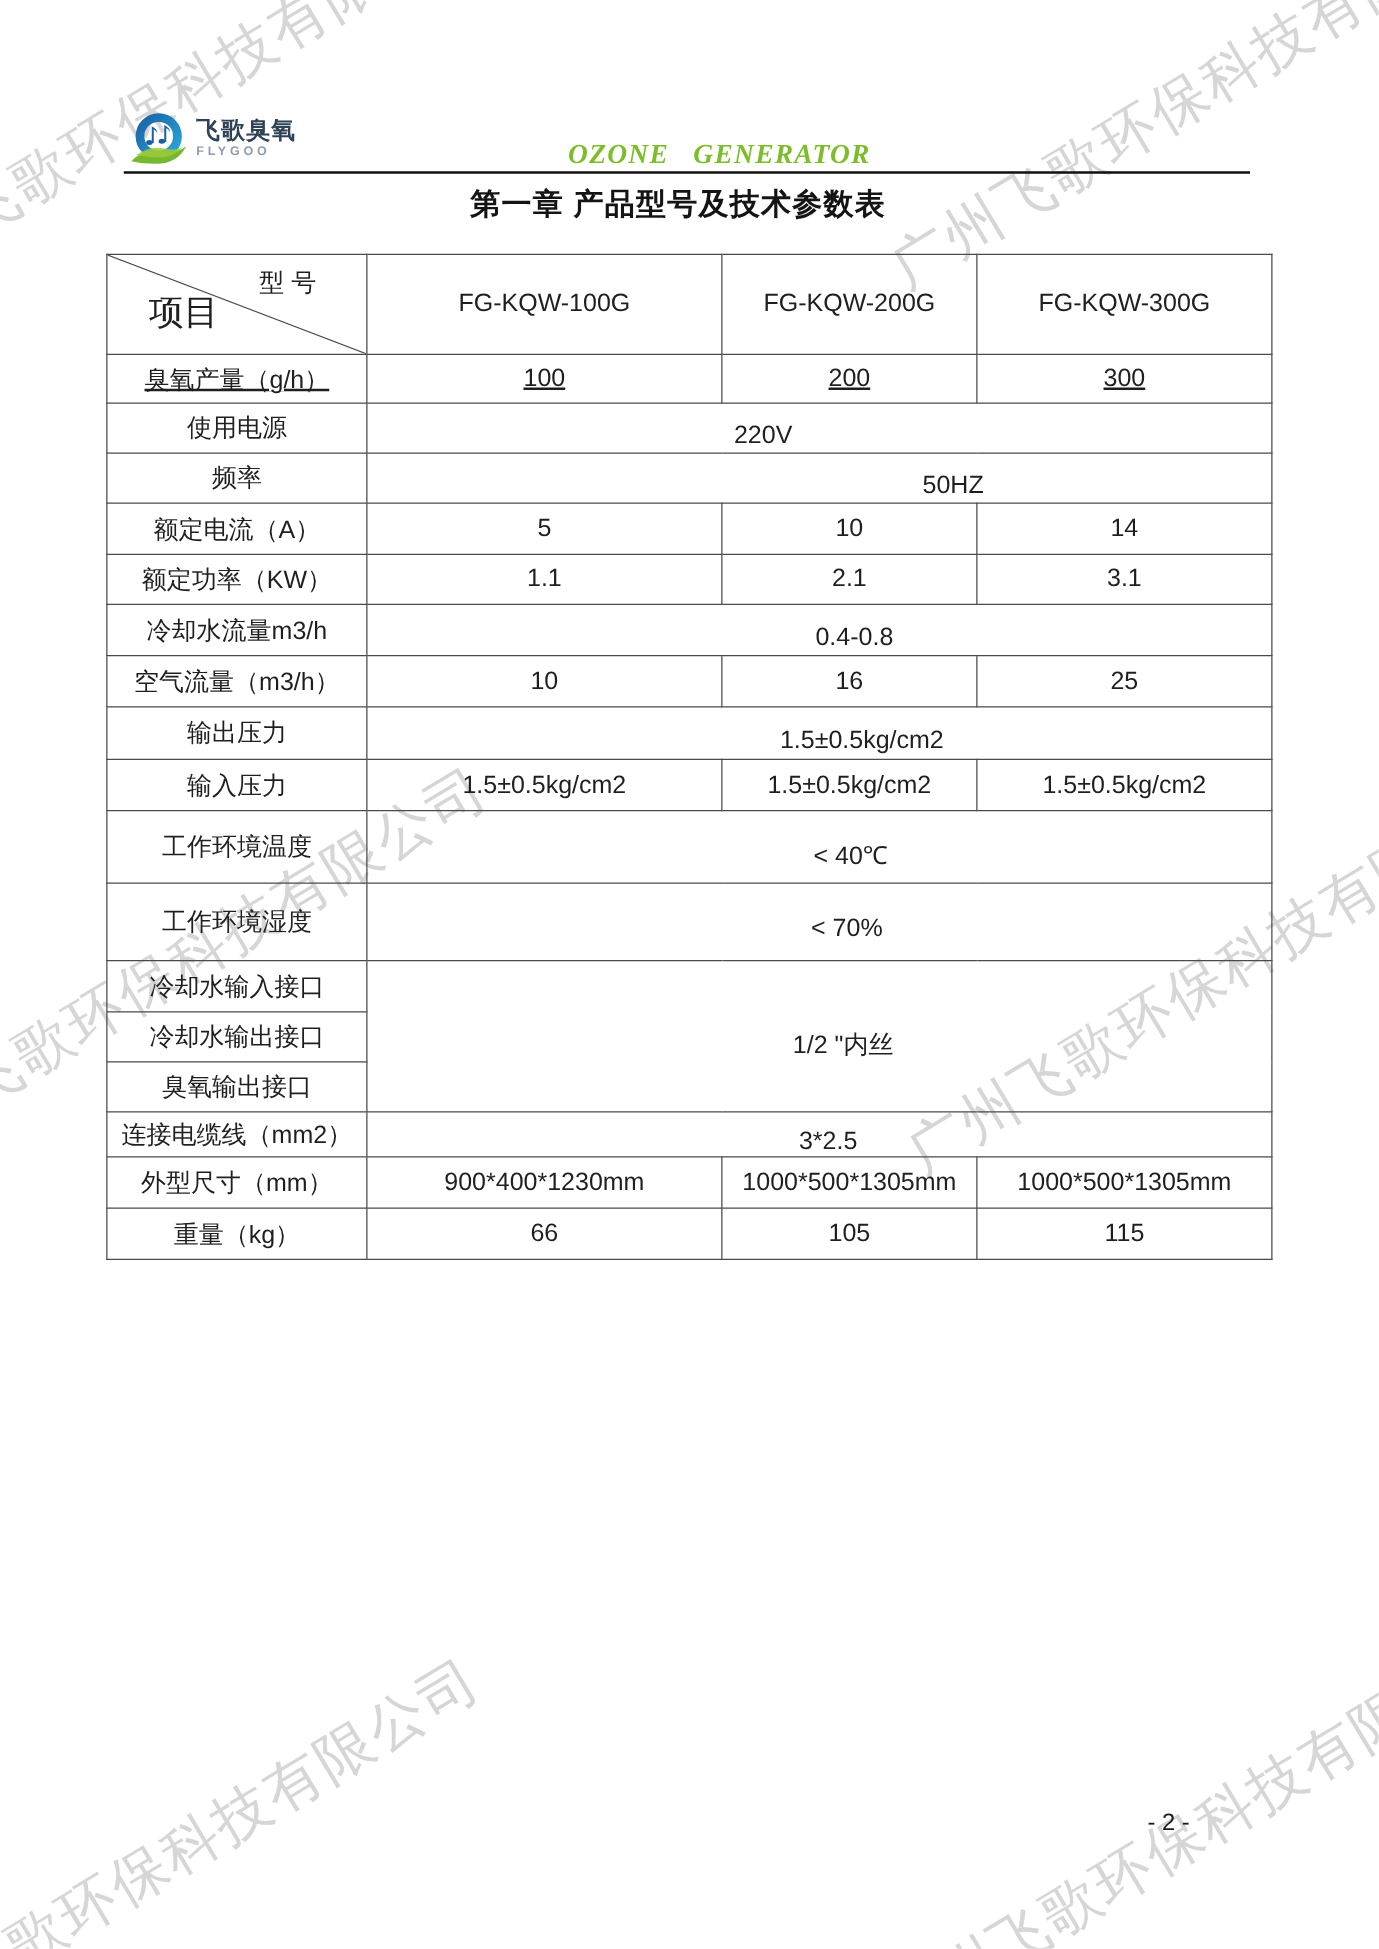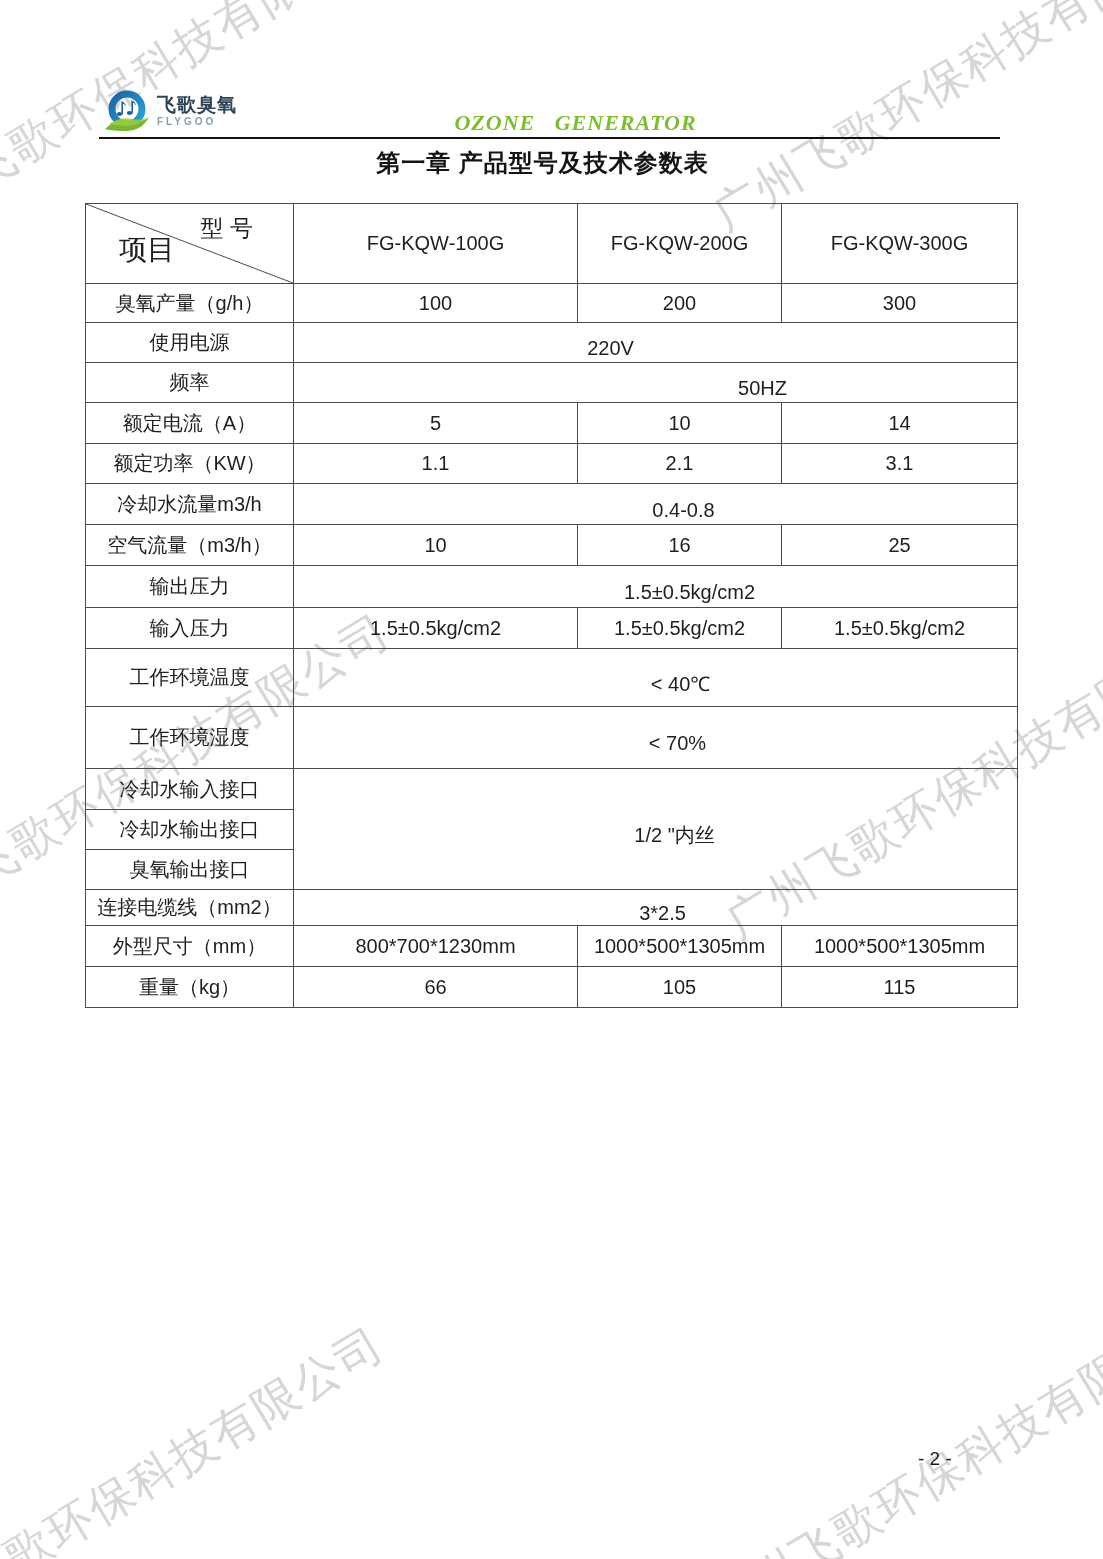--- a/index.html
+++ b/index.html
@@ -56,25 +56,25 @@
   }
   table.spec td{
     border:1px solid #4a4a4a;
     text-align:center;
     vertical-align:middle;
     font-size:20px;
     padding:0;
     background:transparent;
   }
   col.c0{width:208px;} col.c1{width:284px;} col.c2{width:204px;} col.c3{width:236px;}
-  tr.h80{height:80px;} tr.h39{height:39px;} tr.h40{height:40px;} tr.h41{height:41px;}
+  tr.h80{height:80px;} tr.h39{height:39px;text-decoration:underline;} tr.h40{height:40px;} tr.h41{height:41px;}
   tr.h42{height:42px;} tr.h58{height:58px;} tr.h62{height:62px;} tr.h36{height:36px;}
   td.corner{position:relative;}
   td.corner svg{position:absolute;left:0;top:0;width:100%;height:100%;}
-  .corner-model{position:absolute;right:40px;top:9px;font-size:23px;}
+  .corner-model{position:absolute;right:40px;top:9px;font-size:20px;}
   .corner-item{position:absolute;left:33px;bottom:14px;font-size:28px;}
   td.model-cell{vertical-align:top;padding-top:13px;}
   td.port-cell{vertical-align:top;padding-top:9px;}
   .shift{position:relative;display:inline-block;margin-top:12px;}
   
   .page-number{position:absolute;left:918px;top:1448px;font-size:19px;color:#1a1a1a;z-index:2;white-space:pre;}
 </style>
 </head>
 <body>
 
@@ -237,21 +237,21 @@
 
   <tr class="h36">
     <td>连接电缆线（mm2）</td>
     <td colspan="3">
       <span class="shift" style="left:7px">3*2.5</span>
     </td>
   </tr>
 
   <tr class="h41">
     <td>外型尺寸（mm）</td>
-    <td>800*700*1230mm</td>
+    <td>900*400*1230mm</td>
     <td>1000*500*1305mm</td>
     <td>1000*500*1305mm</td>
   </tr>
 
   <tr class="h41">
     <td>重量（kg）</td>
     <td>66</td>
     <td>105</td>
     <td>115</td>
   </tr>

